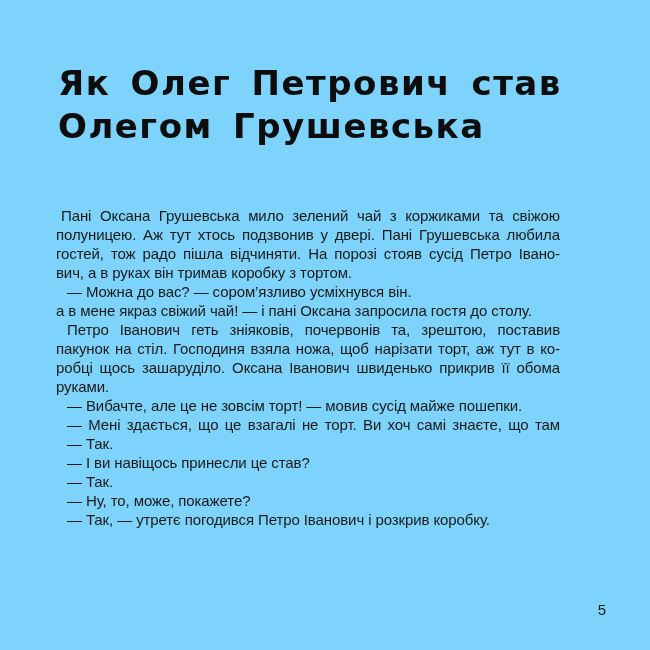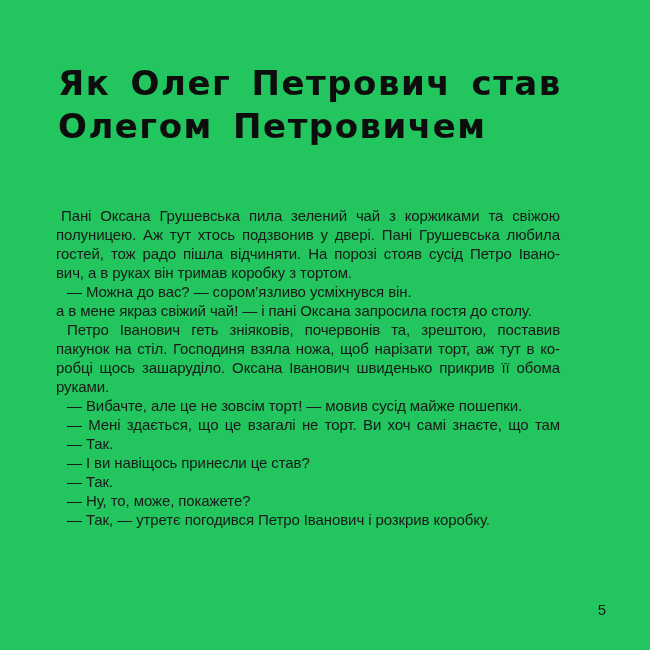--- a/index.html
+++ b/index.html
@@ -8,21 +8,21 @@
     width: 650px;
     height: 650px;
     background: #ffffff;
     overflow: hidden;
   }
   .page {
     position: absolute;
     inset: 0;
     width: 650px;
     height: 650px;
-    background: #22c55e;
+    background: #7dd3fc;
   }
   .chapter-title {
     position: absolute;
     left: 58px;
     top: 62px;
     color: #0d0d0d;
     font-family: cursive, "DejaVu Sans", sans-serif;
     font-weight: 600;
     font-size: 34px;
     line-height: 43px;
@@ -61,26 +61,26 @@
     line-height: 19px;
   }
 </style>
 </head>
 <body>
 
 <div class="page">
 
   <div class="chapter-title">
     <div class="title-line">Як Олег Петрович став</div>
-    <div class="title-line">Олегом Петровичем</div>
+    <div class="title-line">Олегом Грушевська</div>
   </div>
 
   <div class="story">
       <div class="para narrative">
-        <div class="line just first small">Пані Оксана Грушевська пила зелений чай з коржиками та свіжою</div>
+        <div class="line just first small">Пані Оксана Грушевська мило зелений чай з коржиками та свіжою</div>
         <div class="line just">полуницею. Аж тут хтось подзвонив у двері. Пані Грушевська любила</div>
         <div class="line just">гостей, тож радо пішла відчиняти. На порозі стояв сусід Петро Івано-</div>
         <div class="line">вич, а в руках він тримав коробку з тортом.</div>
       </div>
       <div class="para dialogue">
         <div class="line first normal">— Можна до вас? — сором’язливо усміхнувся він.</div>
       </div>
       <div class="para dialogue">
         <div class="line">а в мене якраз свіжий чай! — і пані Оксана запросила гостя до столу.</div>
       </div>

